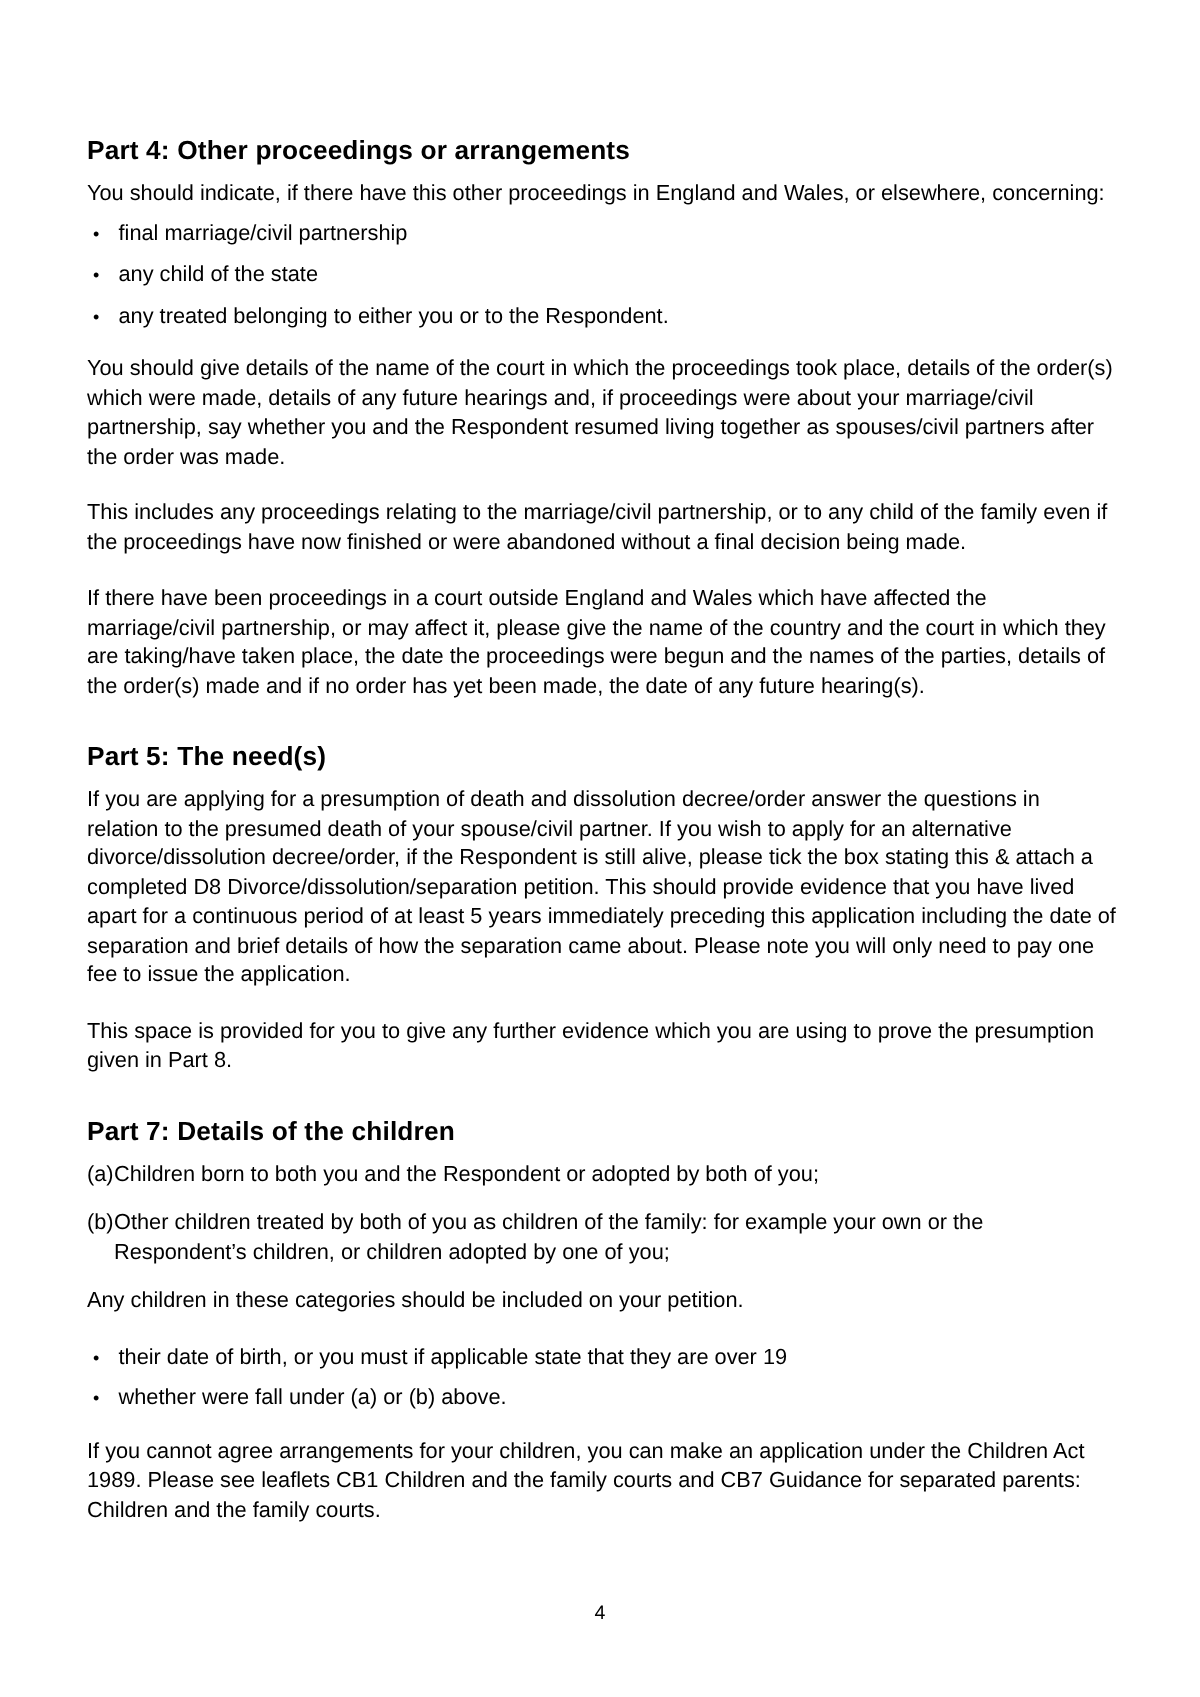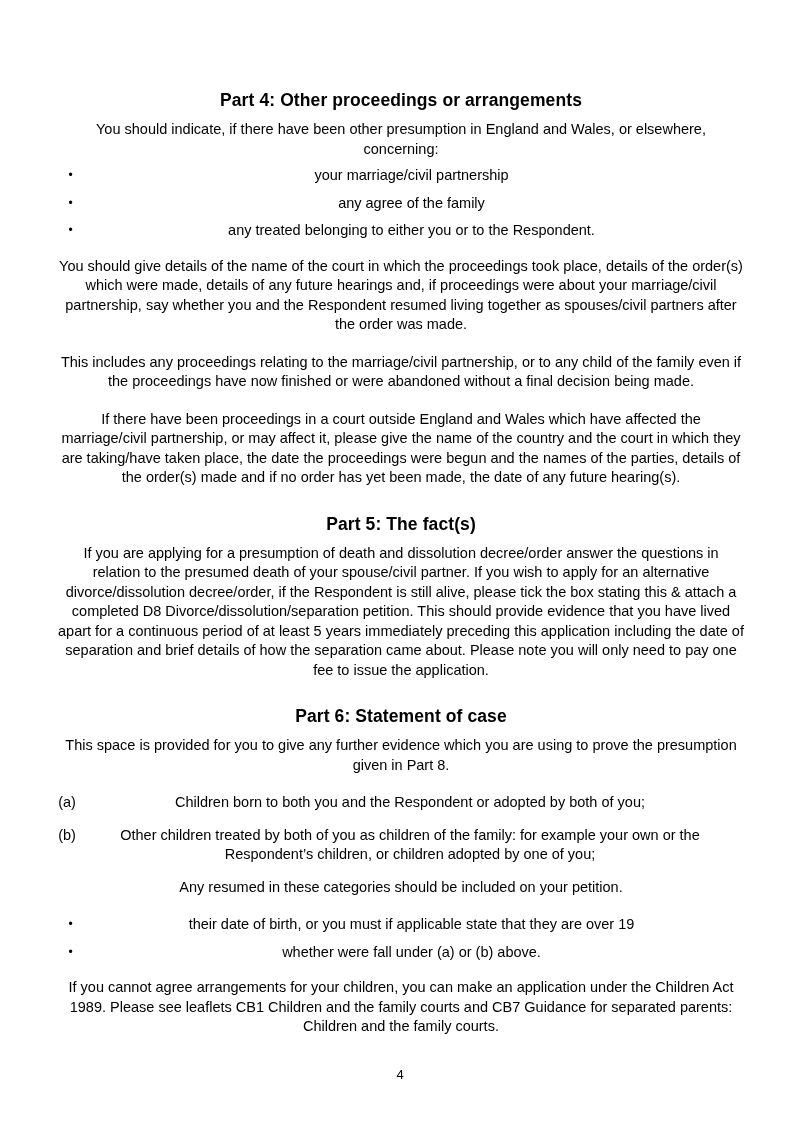--- a/index.html
+++ b/index.html
@@ -11,21 +11,21 @@
     height: 1131px;
     background: #ffffff;
     color: #000000;
     font-family: "Liberation Sans", sans-serif;
     position: relative;
     overflow: hidden;
   }
   .page {
     padding: 90px 56px 0 58px;
   }
-  .section { margin: 0; text-align: center; }
+  .section { margin: 0; }
   .heading {
     font-size: 17.5px;
     font-weight: 700;
     margin: 26px 0 9px 0;
     letter-spacing: 0.1px;
   }
   .section:first-child .heading { margin-top: 0; }
   .para {
     font-size: 14.5px;
     line-height: 19.5px;
@@ -71,64 +71,64 @@
     font-size: 13px;
   }
 </style>
 </head>
 <body>
 
 <div class="page">
 
   <div class="section">
     <div class="heading">Part 4: Other proceedings or arrangements</div>
-    <div class="para tight">You should indicate, if there have been other presumption in England and Wales, or elsewhere, concerning:</div>
+    <div class="para tight">You should indicate, if there have this other proceedings in England and Wales, or elsewhere, concerning:</div>
 
     <div class="bullet-list">
       <div class="bullet-item">
         <span class="bullet-glyph">•</span>
-        <span class="bullet-text">your marriage/civil partnership</span>
+        <span class="bullet-text">final marriage/civil partnership</span>
       </div>
       <div class="bullet-item">
         <span class="bullet-glyph">•</span>
-        <span class="bullet-text">any agree of the family</span>
+        <span class="bullet-text">any child of the state</span>
       </div>
       <div class="bullet-item">
         <span class="bullet-glyph">•</span>
         <span class="bullet-text">any treated belonging to either you or to the Respondent.</span>
       </div>
     </div>
 
     <div class="para">You should give details of the name of the court in which the proceedings took place, details of the order(s) which were made, details of any future hearings and, if proceedings were about your marriage/civil partnership, say whether you and the Respondent resumed living together as spouses/civil partners after the order was made.</div>
     <div class="para">This includes any proceedings relating to the marriage/civil partnership, or to any child of the family even if the proceedings have now finished or were abandoned without a final decision being made.</div>
     <div class="para">If there have been proceedings in a court outside England and Wales which have affected the marriage/civil partnership, or may affect it, please give the name of the country and the court in which they are taking/have taken place, the date the proceedings were begun and the names of the parties, details of the order(s) made and if no order has yet been made, the date of any future hearing(s).</div>
   </div>
 
   <div class="section">
-    <div class="heading">Part 5: The fact(s)</div>
+    <div class="heading">Part 5: The need(s)</div>
     <div class="para">If you are applying for a presumption of death and dissolution decree/order answer the questions in relation to the presumed death of your spouse/civil partner. If you wish to apply for an alternative divorce/dissolution decree/order, if the Respondent is still alive, please tick the box stating this &amp; attach a completed D8 Divorce/dissolution/separation petition. This should provide evidence that you have lived apart for a continuous period of at least 5 years immediately preceding this application including the date of separation and brief details of how the separation came about. Please note you will only need to pay one fee to issue the application.</div>
   </div>
 
   <div class="section">
-    <div class="heading">Part 6: Statement of case</div>
     <div class="para">This space is provided for you to give any further evidence which you are using to prove the presumption given in Part 8.</div>
   </div>
 
   <div class="section">
+    <div class="heading">Part 7: Details of the children</div>
 
     <div class="lettered-item">
       <span class="lettered-label">(a)</span>
       <span class="lettered-text">Children born to both you and the Respondent or adopted by both of you;</span>
     </div>
     <div class="lettered-item">
       <span class="lettered-label">(b)</span>
       <span class="lettered-text">Other children treated by both of you as children of the family: for example your own or the Respondent’s children, or children adopted by one of you;</span>
     </div>
 
-    <div class="para">Any resumed in these categories should be included on your petition.</div>
+    <div class="para">Any children in these categories should be included on your petition.</div>
 
     <div class="bullet-list">
       <div class="bullet-item">
         <span class="bullet-glyph">•</span>
         <span class="bullet-text">their date of birth, or you must if applicable state that they are over 19</span>
       </div>
       <div class="bullet-item">
         <span class="bullet-glyph">•</span>
         <span class="bullet-text">whether were fall under (a) or (b) above.</span>
       </div>

